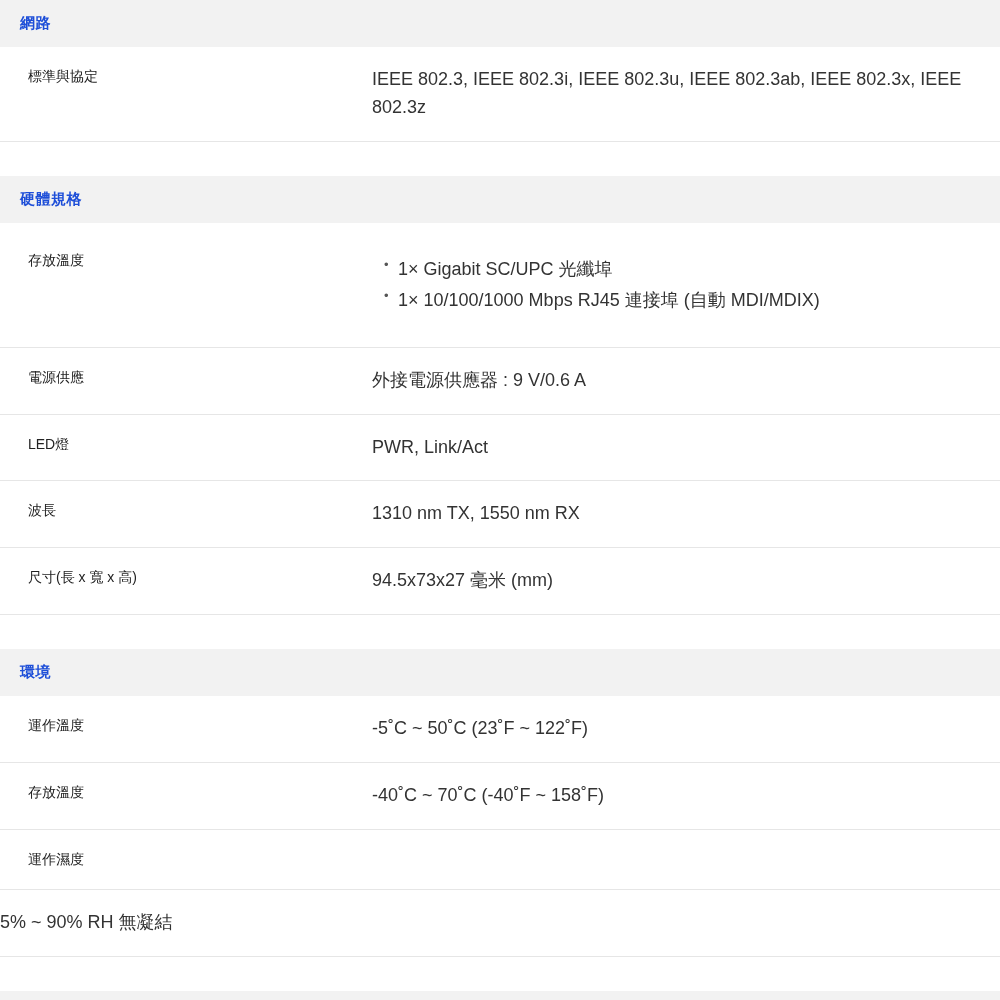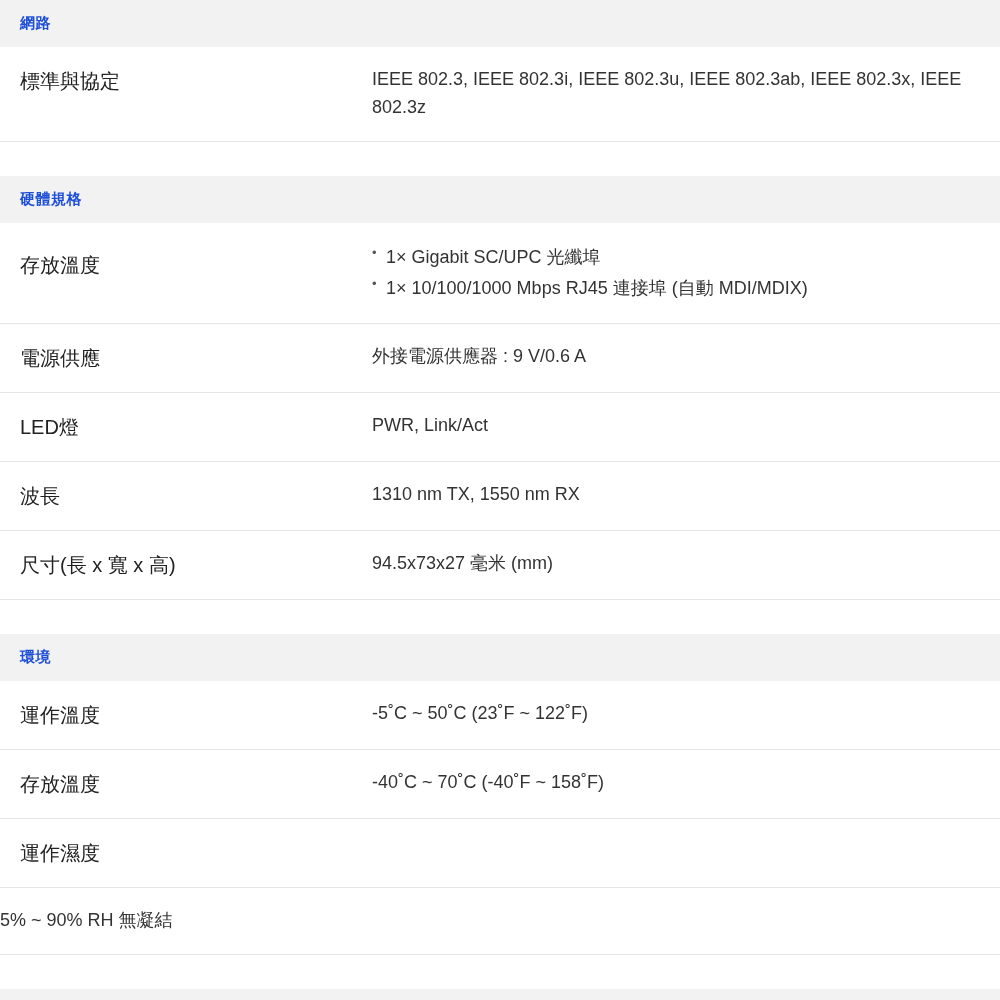--- a/index.html
+++ b/index.html
@@ -32,38 +32,38 @@
     min-height: 58px;
     box-sizing: border-box;
   }
   .row.no-border {
     border-bottom: none;
   }
   .row .label {
     width: 372px;
     flex: 0 0 372px;
     box-sizing: border-box;
-    padding: 19px 20px 19px 20px;
-    font-size: 20px;
+    padding: 19px 20px 19px 28px;
+    font-size: 14px;
     color: #222222;
     line-height: 1.5;
   }
   .row .value {
     flex: 1 1 auto;
     box-sizing: border-box;
     padding: 19px 20px 19px 0;
     font-size: 18px;
     color: #333333;
     line-height: 1.55;
   }
   .row.tall .label {
     padding-top: 27px;
   }
   .value ul {
-    margin: 0;
+    margin: 12px;
     padding: 0;
     list-style: none;
   }
   .value ul li {
     position: relative;
     padding-left: 14px;
     line-height: 1.72;
   }
   .value ul li:before {
     content: "\2022";

